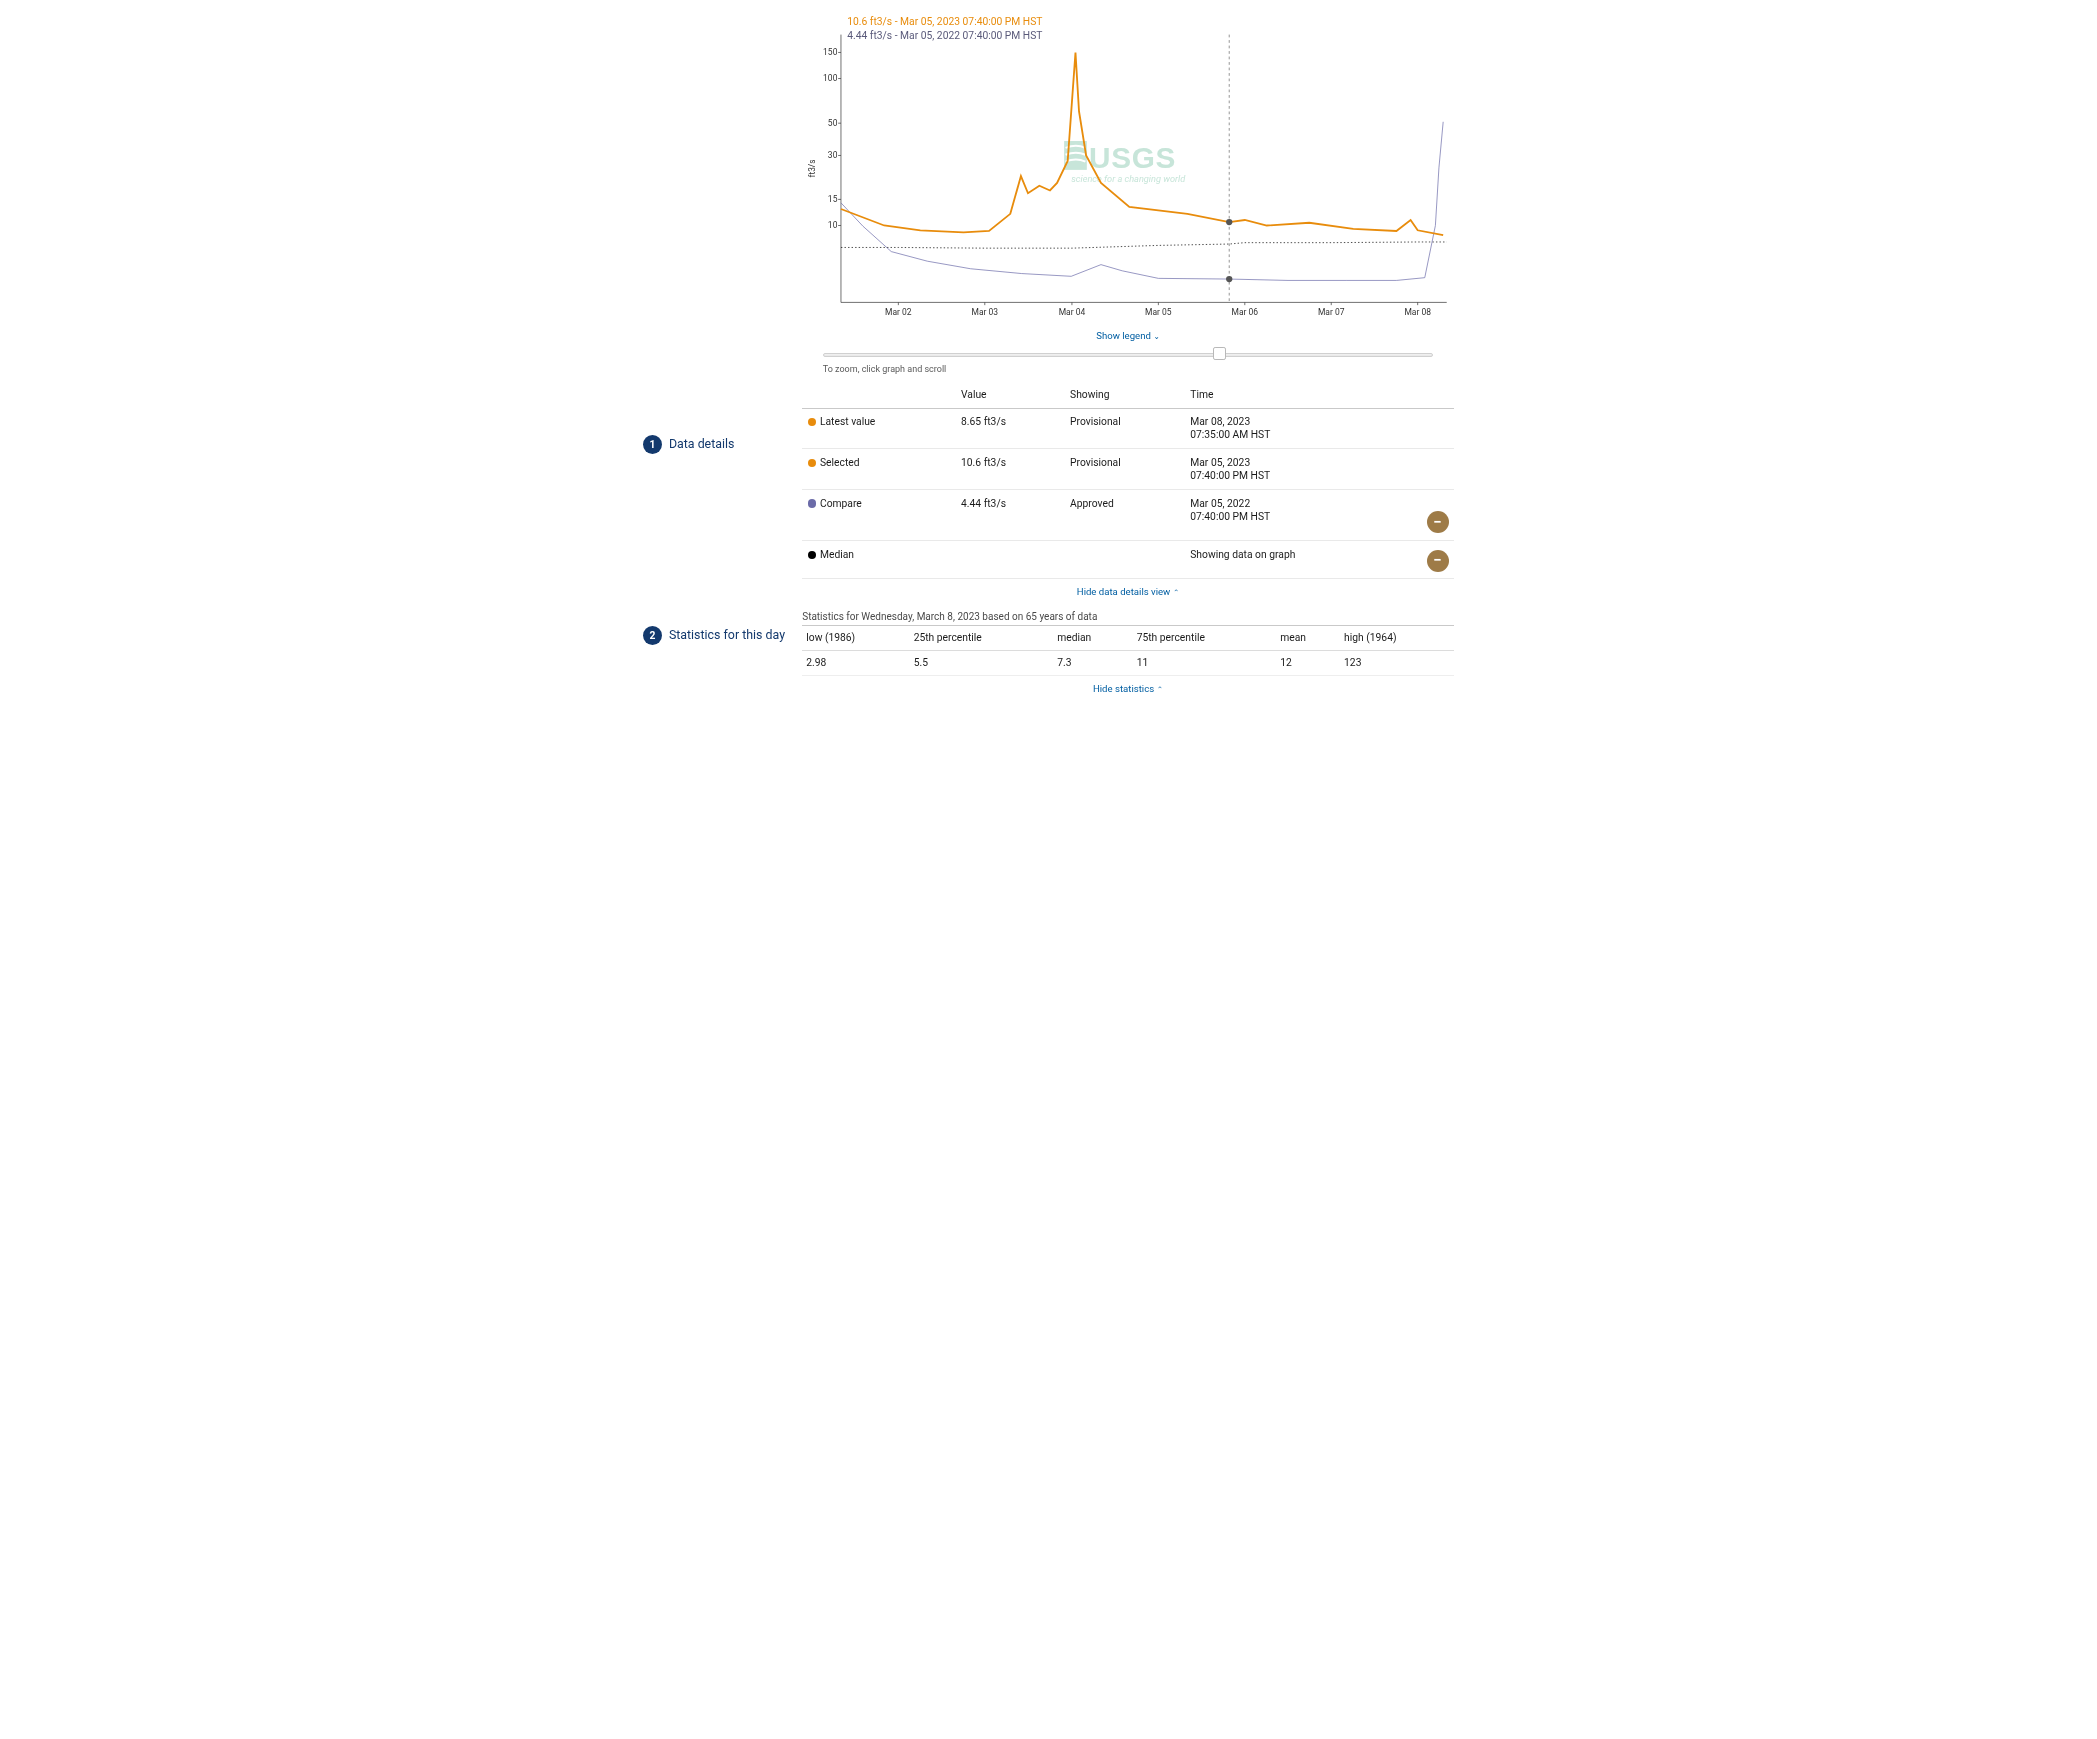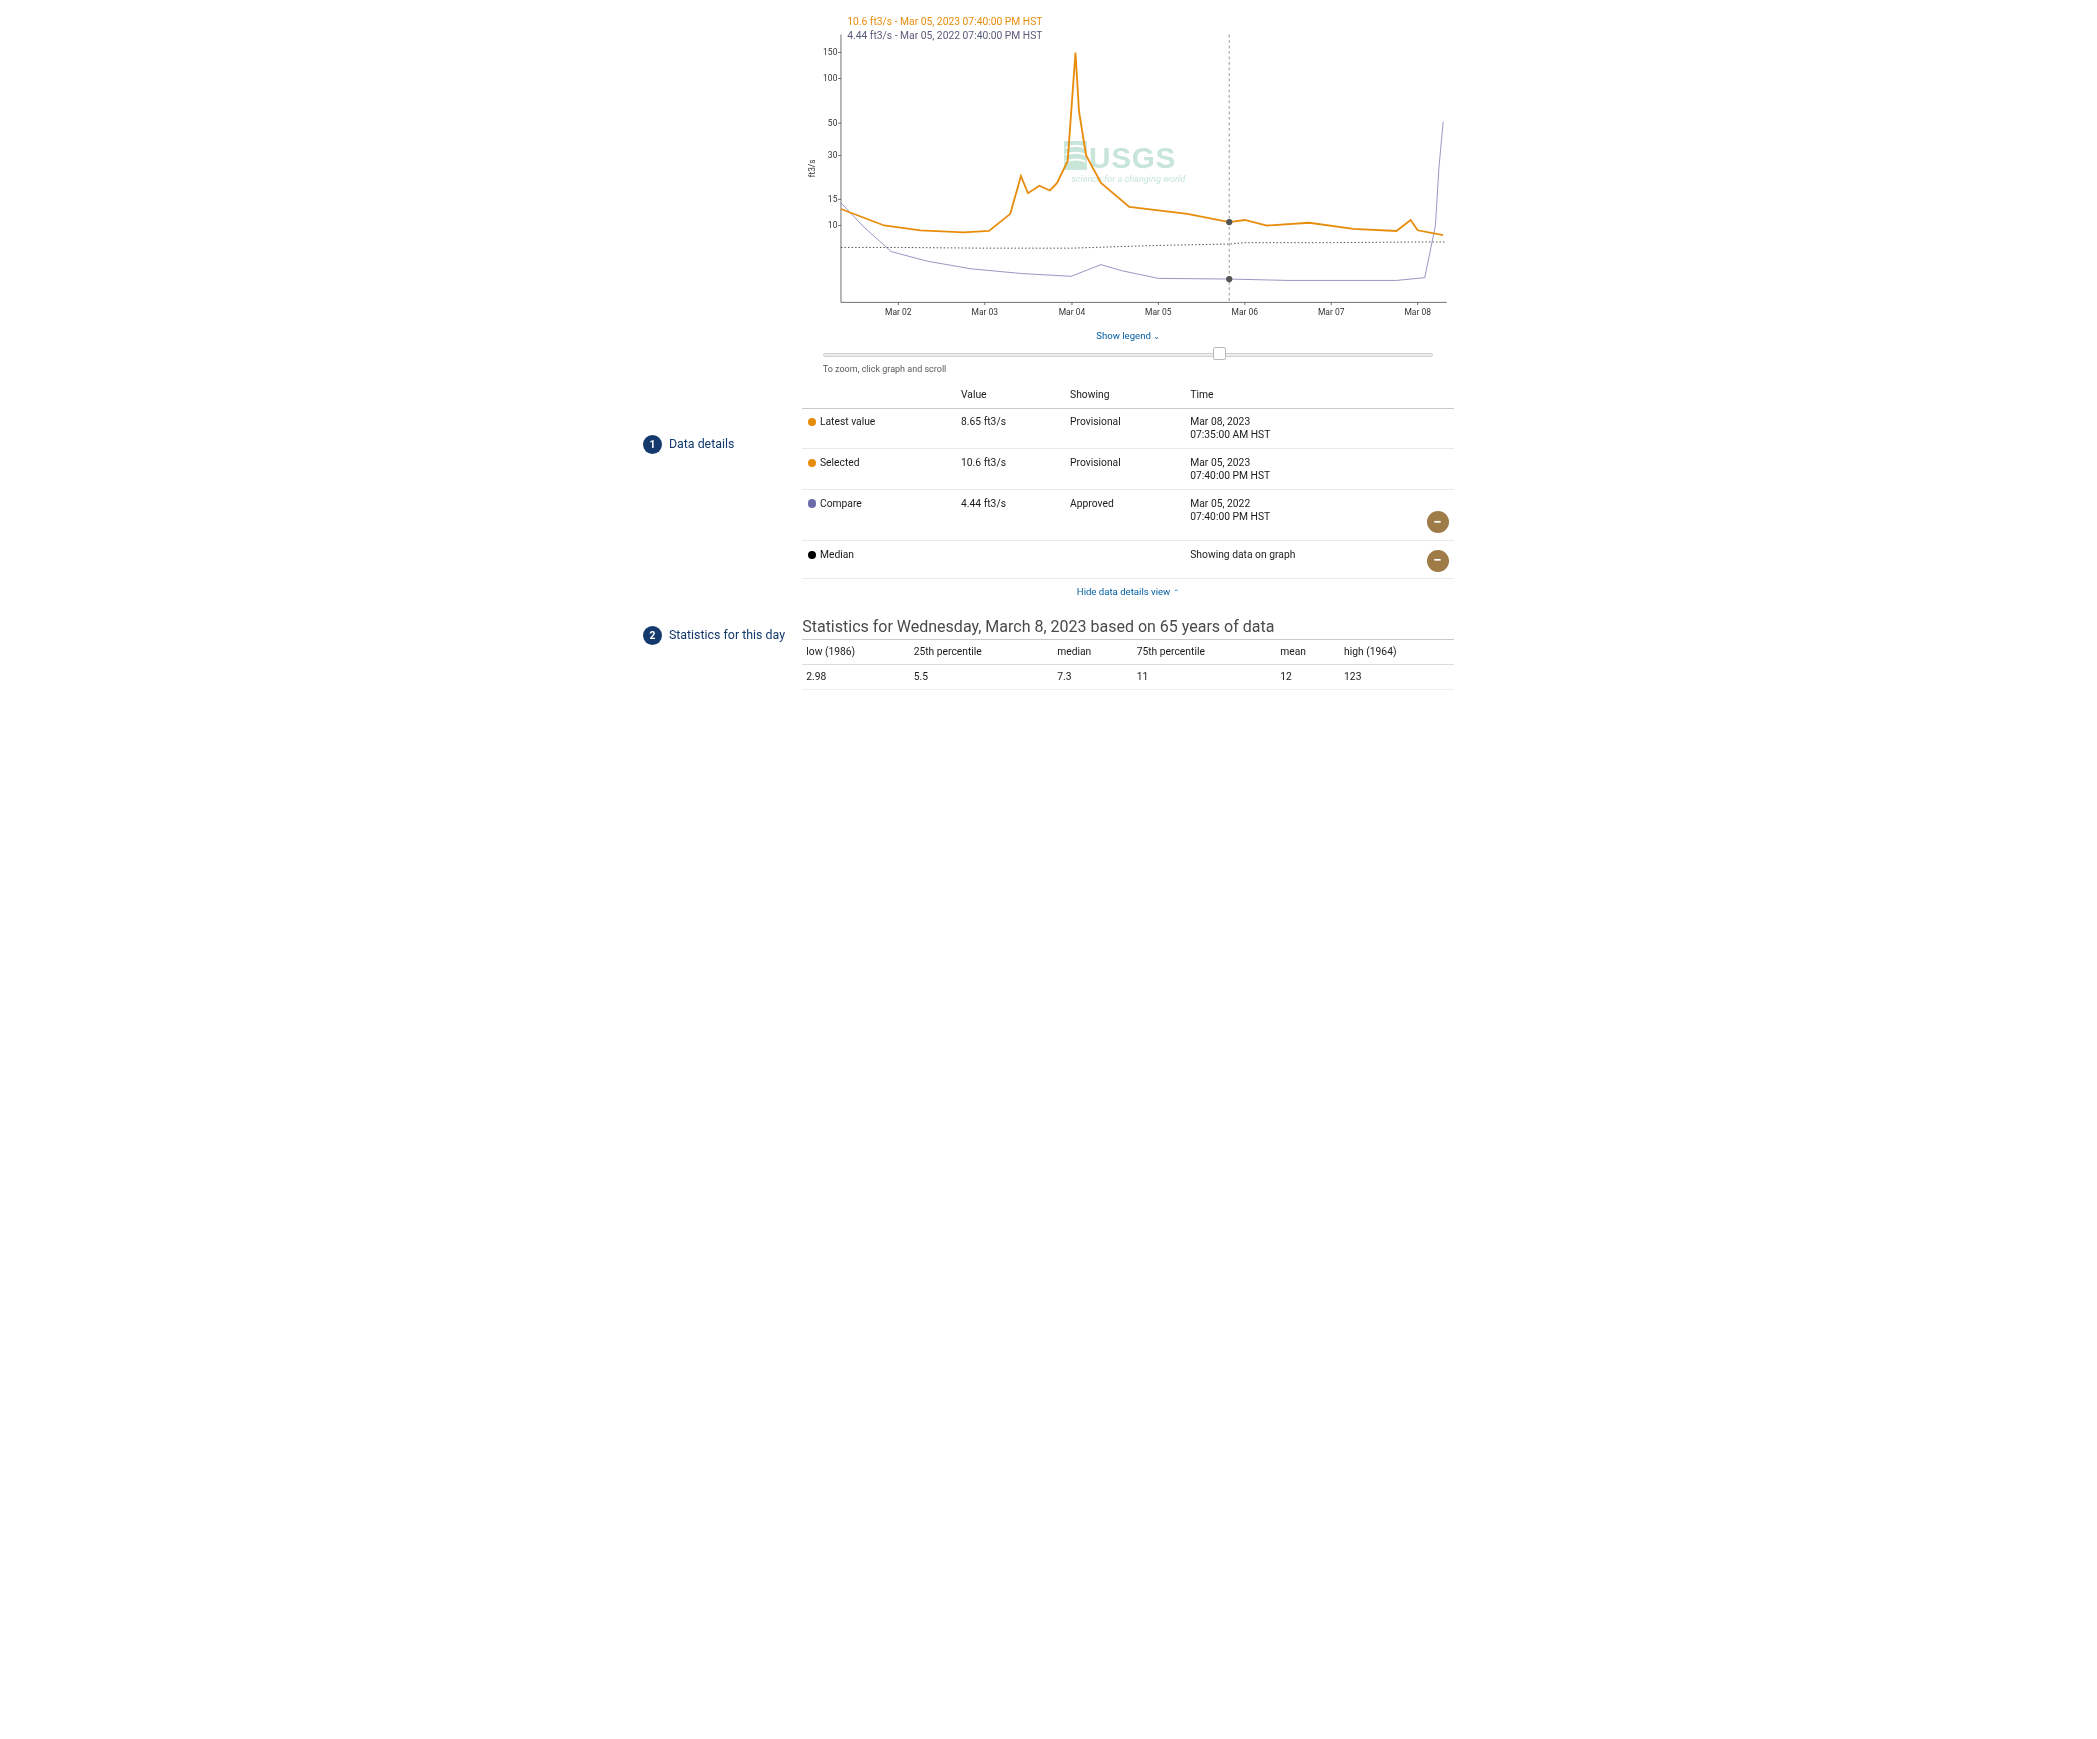--- a/index.html
+++ b/index.html
@@ -129,24 +129,24 @@
     font-size: 10.3px;
     flex: 0 0 auto;
   }
   .annot-text {
     color: #13396d;
     font-size: 12.4px;
     line-height: 1.2;
   }
   .stats-title {
     color: #4a4a4a;
-    font-size: 16px;
+    font-size: 10px;
     padding: 4.1px 0 2.7px 0;
     border-bottom: 0.7px solid #c9c9c9;
-    margin-top: 9px;
+    margin-top: 3px;
   }
   table.stats {
     width: 100%;
     border-collapse: collapse;
     font-size: 10.3px;
   }
   table.stats th {
     text-align: left;
     font-weight: 400;
     padding: 5.5px 4.1px;
@@ -306,15 +306,18 @@
             <td>2.98</td>
             <td>5.5</td>
             <td>7.3</td>
             <td>11</td>
             <td>12</td>
             <td>123</td>
           </tr>
         </tbody>
     </table>
 
+    <div class="right-link">
+      <span>Hide statistics</span><span class="chev">⌃</span>
+    </div>
   </div>
 </div>
 
 
 </body></html>

